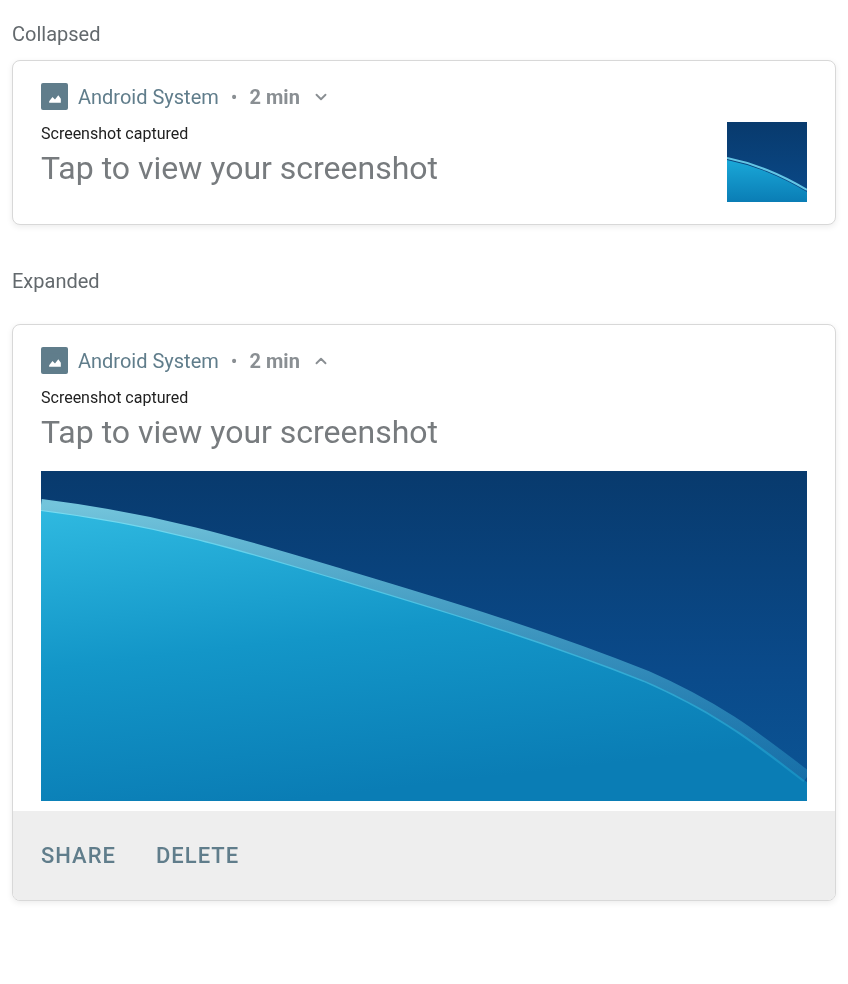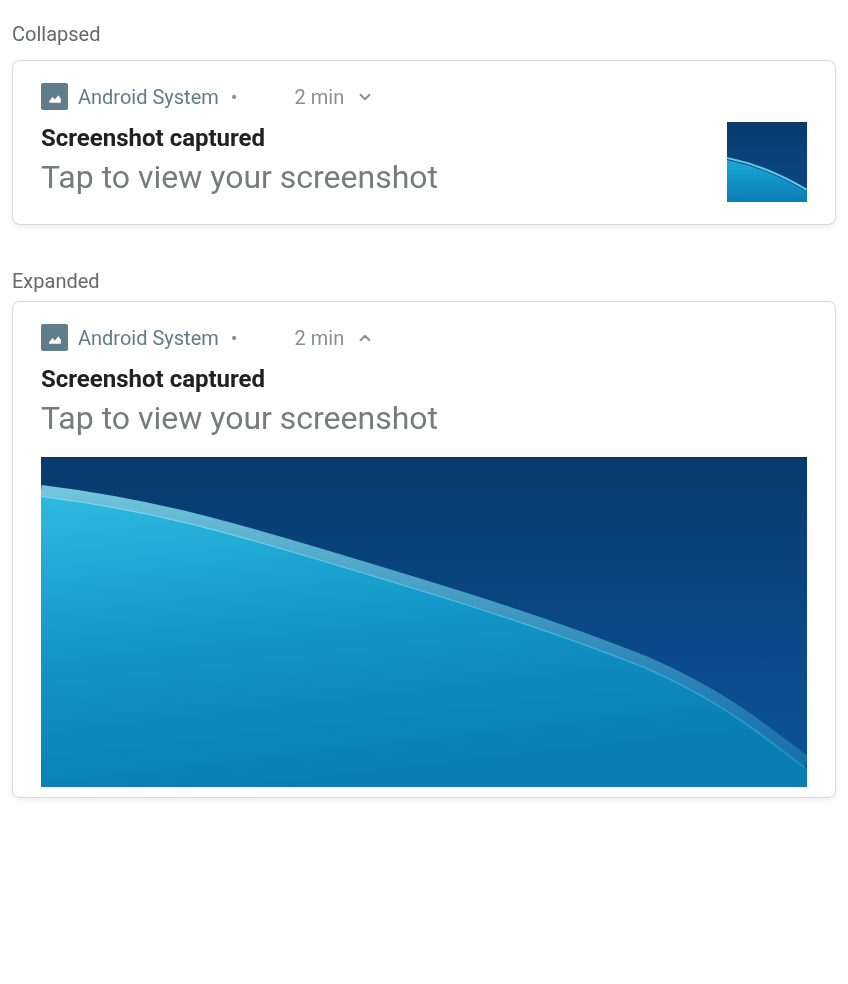--- a/index.html
+++ b/index.html
@@ -15,21 +15,21 @@
     }
     .section-label {
       color: #63696d;
       font-size: 20px;
       font-weight: 400;
       margin-bottom: 14px;
       margin-top: 12px;
     }
     .section-label.expanded-label {
       margin-top: 44px;
-      margin-bottom: 8px;
+      margin-bottom: 31px;
     }
     .card {
       background: #fff;
       border: 1px solid #d8d8d8;
       border-radius: 8px;
       box-shadow: 0 2px 6px rgba(0,0,0,0.08);
       overflow: hidden;
     }
     .card-header {
       display: flex;
@@ -56,22 +56,21 @@
       font-weight: 400;
     }
     .separator {
       color: #8a8f93;
       font-size: 20px;
       margin: 0 2px;
     }
     .timestamp {
       color: #8a8f93;
       font-size: 20px;
-      font-weight: 400;
-      margin-left: 45px;
+      font-weight: 700;
     }
     .chevron {
       color: #8a8f93;
       display: flex;
       align-items: center;
       margin-left: 2px;
     }
     .chevron svg {
       width: 18px;
       height: 18px;
@@ -83,22 +82,22 @@
     }
     .card-body.expanded-body {
       padding-bottom: 10px;
       display: block;
     }
     .text-block {
       flex: 1;
     }
     .title {
       color: #212121;
-      font-size: 24px;
-      font-weight: 700;
+      font-size: 16px;
+      font-weight: 400;
       margin-bottom: 6px;
       margin-top: 2px;
     }
     .subtitle {
       color: #777b7e;
       font-size: 32px;
       font-weight: 400;
     }
     .thumb-small {
       width: 80px;
@@ -226,13 +225,17 @@
             <stop offset="0%" stop-color="#8de5f5" stop-opacity="0.95"></stop>
             <stop offset="100%" stop-color="#3fc5e8" stop-opacity="0.3"></stop>
           </linearGradient>
         </defs>
         <rect width="760" height="330" fill="url(#bigGrad)"></rect>
         <path d="M0 40 C 120 55, 200 80, 300 110 C 400 140, 500 170, 600 210 C 680 245, 720 280, 760 310 L 760 330 L 0 330 Z" fill="url(#bigWave)"></path>
         <path d="M0 35 C 120 50, 200 75, 300 105 C 400 135, 500 165, 600 205 C 680 240, 720 275, 760 305" stroke="url(#waveHighlight)" stroke-width="12" fill="none" opacity="0.85"></path>
       </svg>
     </div>
   </div>
+  <div class="action-bar">
+    <button class="action-btn">SHARE</button>
+    <button class="action-btn">DELETE</button>
+  </div>
 </div>
 
 </body></html>

